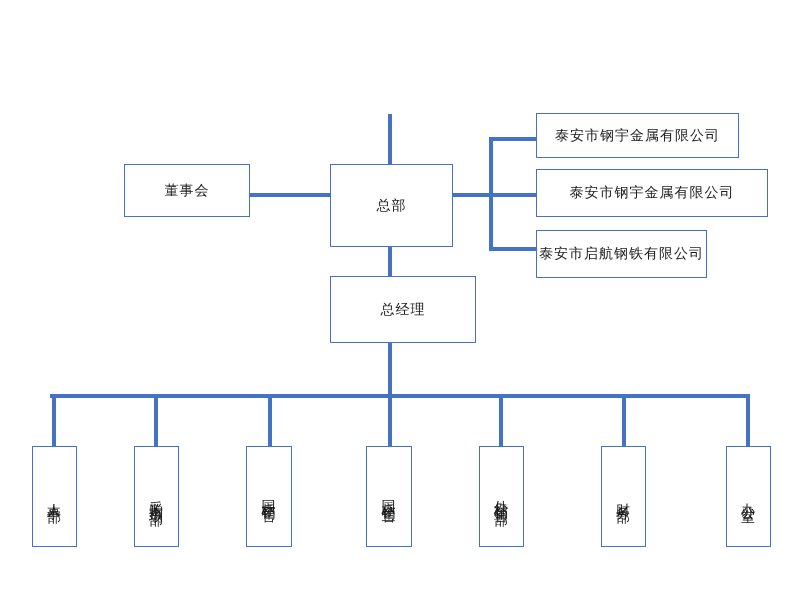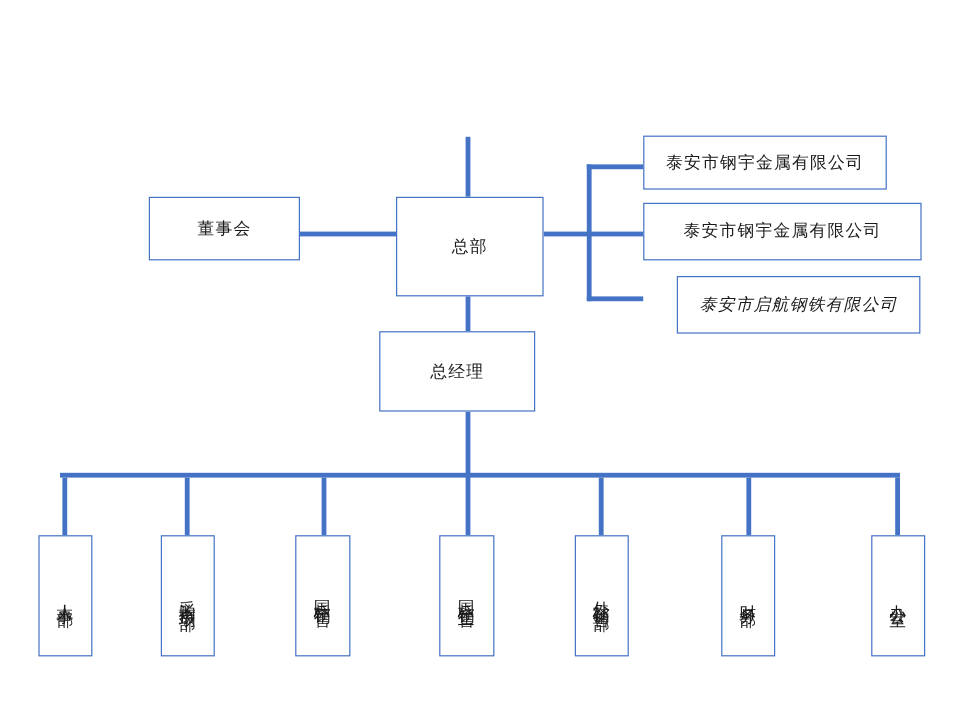--- a/index.html
+++ b/index.html
@@ -32,25 +32,25 @@
   }
   .line {
     position: absolute;
     background: #4472C4;
     z-index: 1;
   }
   
   .box-chairman { left: 331px; top: 47px;  width: 120px; height: 67px; }
   .box-board    { left: 124px; top: 164px; width: 126px; height: 53px; }
   .box-hq       { left: 330px; top: 164px; width: 123px; height: 83px; }
-  .box-gm       { left: 316px; top: 276px; width: 130px; height: 67px; }
+  .box-gm       { left: 330px; top: 276px; width: 146px; height: 67px; }
   
   .box-sub1 { left: 536px; top: 113px; width: 203px; height: 45px; }
   .box-sub2 { left: 536px; top: 169px; width: 232px; height: 48px; }
-  .box-sub3 { left: 564px; top: 230px; width: 203px; height: 48px; font-style: italic; }
+  .box-sub3 { left: 536px; top: 230px; width: 171px; height: 48px; }
   
   .box-dept1 { left: 32px;  top: 446px; width: 45px; height: 101px; }
   .box-dept2 { left: 134px; top: 446px; width: 45px; height: 101px; }
   .box-dept3 { left: 246px; top: 446px; width: 46px; height: 101px; }
   .box-dept4 { left: 366px; top: 446px; width: 46px; height: 101px; }
   .box-dept5 { left: 479px; top: 446px; width: 45px; height: 101px; }
   .box-dept6 { left: 601px; top: 446px; width: 45px; height: 101px; }
   .box-dept7 { left: 726px; top: 446px; width: 45px; height: 101px; }
   
   .ln-chairman-hq   { left: 388px; top: 114px; width: 4px;   height: 50px; }

